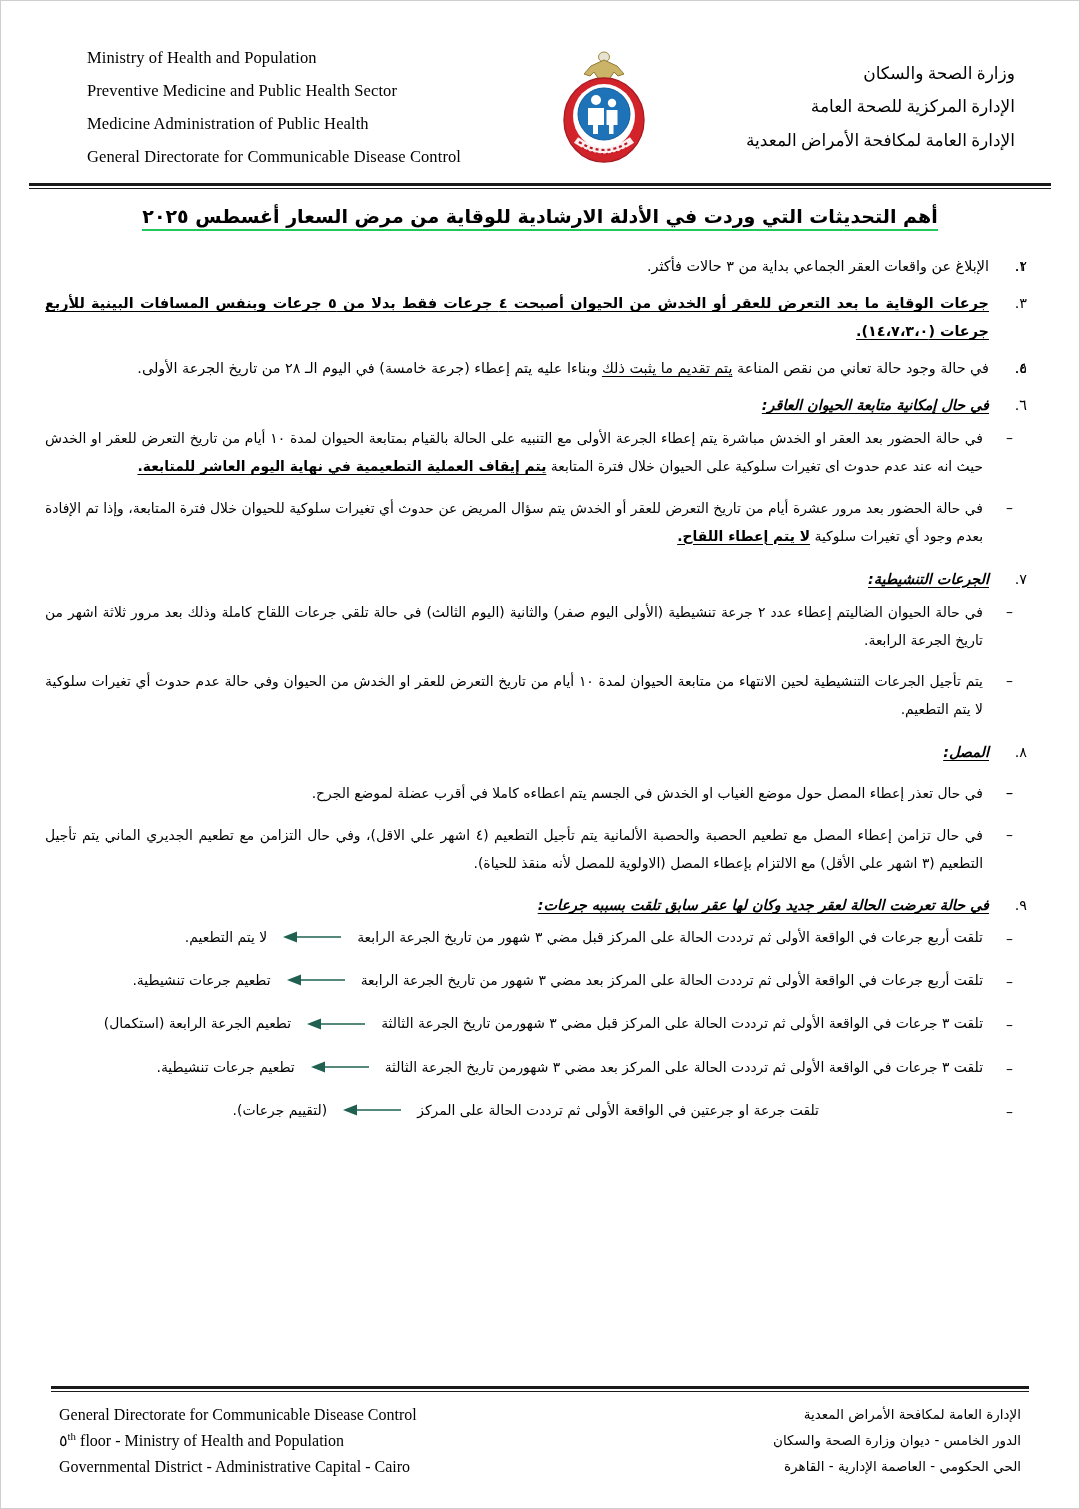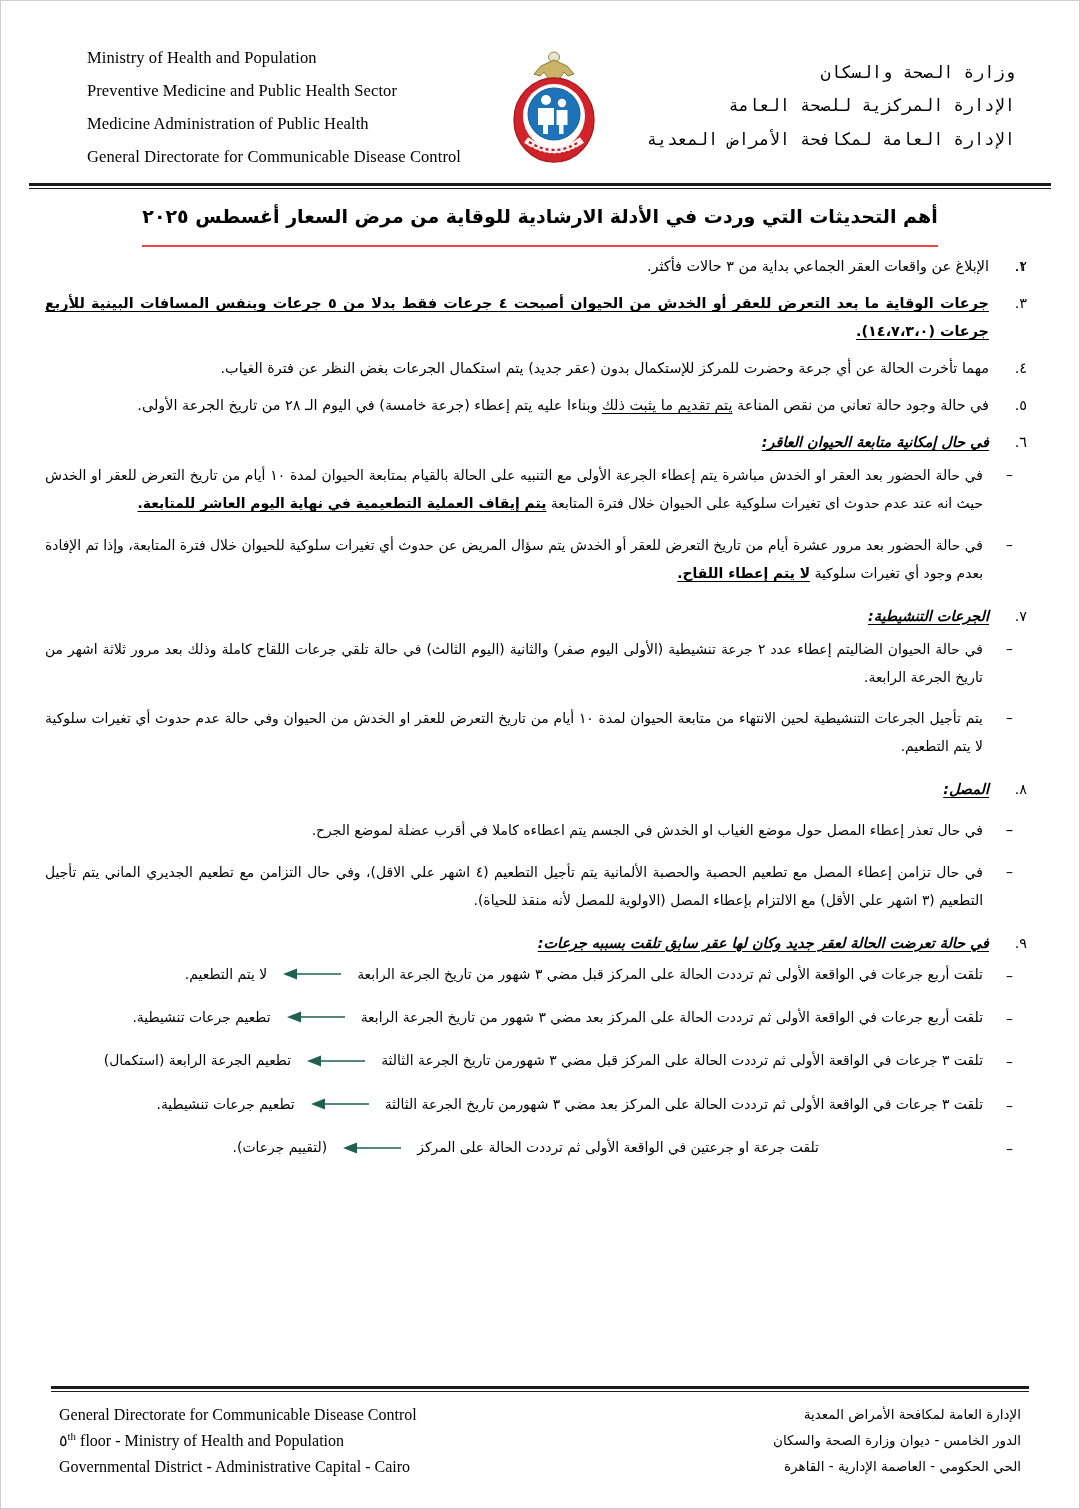--- a/index.html
+++ b/index.html
@@ -43,21 +43,21 @@
     font-size: 16.5px;
     line-height: 2.0;
     color: #000;
     white-space: nowrap;
     padding-left: 52px;
   }
   .lh-en div { letter-spacing: .1px; }
   .lh-ar {
     direction: rtl;
     text-align: right;
-    font-family: Liberation Mono, monospace;
+    font-family: Liberation Serif, serif;
     font-size: 17px;
     line-height: 1.95;
     color: #000;
     white-space: nowrap;
     padding-right: 30px;
   }
 
   
   .emblem {
     width: 108px; height: 118px;
@@ -80,22 +80,22 @@
   .doc-title {
     direction: rtl;
     text-align: center;
     font-family: "DejaVu Sans", "Liberation Sans", sans-serif;
     font-weight: bold;
     font-size: 19px;
     margin: 16px 0 8px 0;
     color: #000;
   }
   .doc-title span {
-    border-bottom: 2px solid #ef4444;
-    padding-bottom: 18px;
+    border-bottom: 2px solid #22c55e;
+    padding-bottom: 2px;
   }
 
   
   .content {
     direction: rtl;
     padding: 8px 26px 0 22px;
     font-family: "DejaVu Sans", "Liberation Sans", sans-serif;
     color: #000;
   }
 
@@ -282,21 +282,21 @@
 
   <div class="doc-title">
     <span>أهم التحديثات التي وردت في الأدلة الارشادية للوقاية من مرض السعار أغسطس ٢٠٢٥</span>
   </div>
 
   <div class="content">
     <ol class="numlist" id="numlist">
           <li class="num-item"><span class="marker">١.</span></li>
           <li class="num-item"><span class="marker">٢.</span><span class="txt">الإبلاغ عن واقعات العقر الجماعي بداية من ٣ حالات فأكثر.</span></li>
           <li class="num-item"><span class="marker">٣.</span><span class="txt"><span class="bu">جرعات الوقاية ما بعد التعرض للعقر أو الخدش من الحيوان أصبحت ٤ جرعات فقط بدلا من ٥ جرعات وبنفس المسافات البينية للأربع جرعات (١٤،٧،٣،٠).</span></span></li>
-          <li class="num-item"><span class="marker">٤.</span><span class="txt">مهما تأخرت الحالة عن أي جرعة وحضرت للمركز للإستكمال بدون (عقر جديد) يتم استكمال الجرعات بغض النظر عن فترة الغياب.</span></li>
+          <li class="num-item"><span class="marker">٤.</span></li>
           <li class="num-item"><span class="marker">٥.</span><span class="txt">في حالة وجود حالة تعاني من نقص المناعة <span class="u">يتم تقديم ما يثبت ذلك</span> وبناءا عليه يتم إعطاء (جرعة خامسة) في اليوم الـ ٢٨ من تاريخ الجرعة الأولى.</span></li>
           <li class="num-item head-item"><span class="marker">٦.</span><span class="txt">في حال إمكانية متابعة الحيوان العاقر:</span></li>
           <ul class="dashlist">
             <li class="dash-item"><span class="dash">–</span><span>في حالة الحضور بعد العقر او الخدش مباشرة يتم إعطاء الجرعة الأولى مع التنبيه على الحالة بالقيام بمتابعة الحيوان لمدة ١٠ أيام من تاريخ التعرض للعقر او الخدش حيث انه عند عدم حدوث اى تغيرات سلوكية على الحيوان خلال فترة المتابعة <span class="bu">يتم إيقاف العملية التطعيمية في نهاية اليوم العاشر للمتابعة.</span></span></li>
             <li class="dash-item"><span class="dash">–</span><span>في حالة الحضور بعد مرور عشرة أيام من تاريخ التعرض  للعقر أو الخدش يتم سؤال المريض عن حدوث أي تغيرات سلوكية للحيوان خلال فترة المتابعة، وإذا تم الإفادة بعدم وجود أي تغيرات سلوكية <span class="bu">لا يتم إعطاء اللقاح.</span></span></li>
           </ul>
           <li class="num-item head-item"><span class="marker">٧.</span><span class="txt">الجرعات التنشيطية:</span></li>
           <ul class="dashlist">
             <li class="dash-item"><span class="dash">–</span><span>في حالة الحيوان الضاليتم إعطاء عدد ٢ جرعة تنشيطية (الأولى اليوم صفر) والثانية (اليوم الثالث) في حالة تلقي جرعات اللقاح كاملة وذلك بعد مرور ثلاثة اشهر من تاريخ الجرعة الرابعة.</span></li>
             <li class="dash-item"><span class="dash">–</span><span>يتم تأجيل الجرعات التنشيطية لحين الانتهاء من متابعة الحيوان لمدة ١٠ أيام من تاريخ التعرض للعقر او الخدش من الحيوان وفي حالة عدم حدوث أي تغيرات سلوكية لا يتم التطعيم.</span></li>

